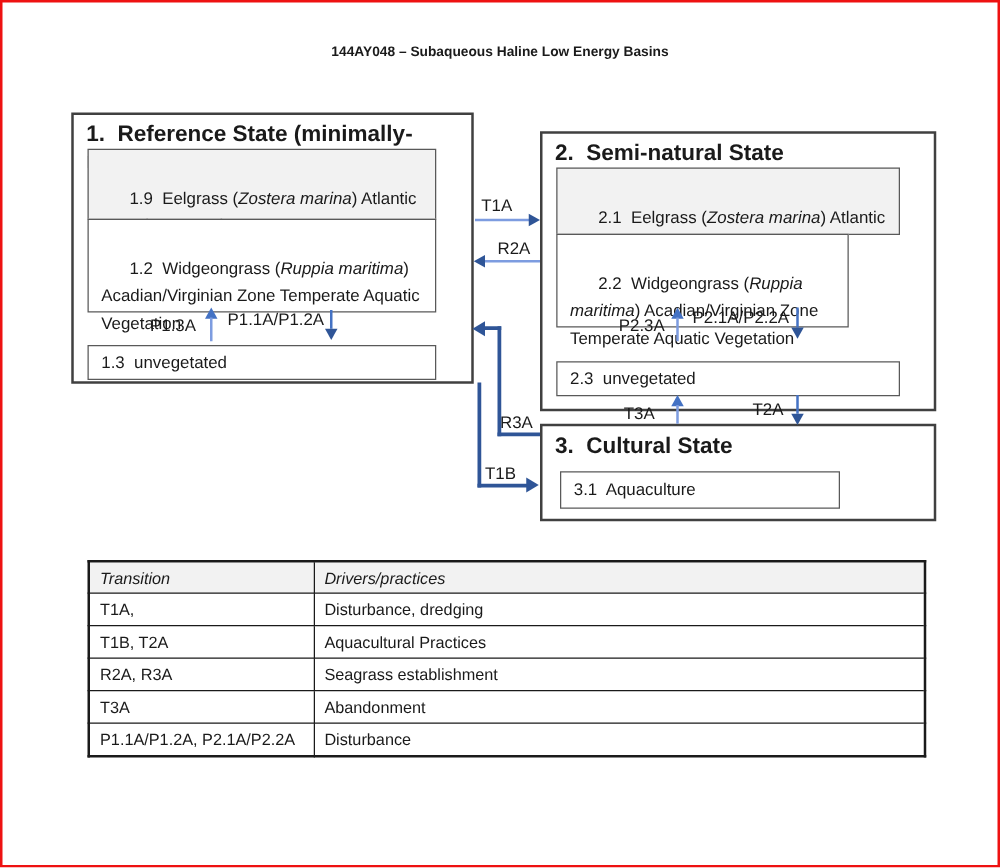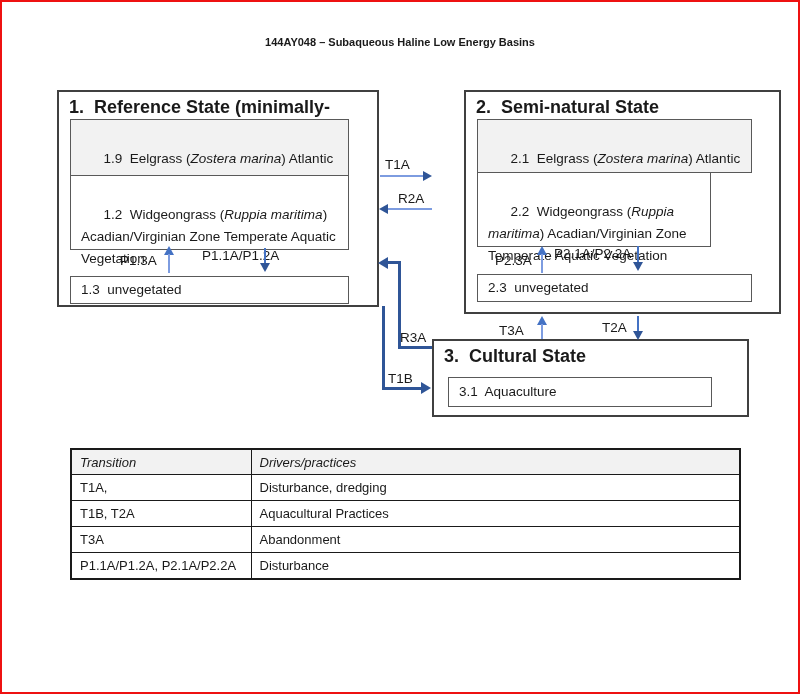--- a/index.html
+++ b/index.html
@@ -74,25 +74,25 @@
 
     <div class="community oneline" style="left:11px;top:184px;width:279px;height:28px;">
       <span>1.3  unvegetated</span>
     </div>
   </div>
 
   <div class="lbl" style="left:118px;top:251px;">P1.3A</div>
   <div class="tri tri-up" style="left:162px;top:244px;"></div>
   <div class="vline light" style="left:166px;top:252px;width:2px;height:19px;"></div>
 
-  <div class="lbl" style="left:200px;top:246px;">P1.1A/P1.2A</div>
+  <div class="lbl" style="left:180px;top:246px;">P1.1A/P1.2A</div>
   <div class="vline mid" style="left:262px;top:246px;width:2px;height:15px;"></div>
   <div class="tri tri-down" style="left:258px;top:261px;"></div>
 
-  <div class="state-box" style="left:430px;top:88px;width:317px;height:224px;margin-left:32px;">
+  <div class="state-box" style="left:430px;top:103px;width:317px;height:224px;">
     <div class="state-header">2.  Semi-natural State</div>
 
     <div class="community shaded" style="left:11px;top:27px;width:275px;height:54px;">
       <span><span>2.1  Eelgrass (</span><span class="sp">Zostera marina</span><span>) Atlantic Aquatic Vegetation</span></span>
     </div>
 
     <div class="community" style="left:11px;top:80px;width:234px;height:75px;">
       <span><span>2.2  Widgeongrass (</span><span class="sp">Ruppia maritima</span><span>) Acadian/Virginian Zone Temperate Aquatic Vegetation</span></span>
     </div>
 
@@ -104,21 +104,21 @@
   <div class="lbl" style="left:493px;top:251px;">P2.3A</div>
   <div class="tri tri-up" style="left:535px;top:244px;"></div>
   <div class="vline light" style="left:539px;top:252px;width:2px;height:19px;"></div>
 
   <div class="lbl" style="left:552px;top:244px;">P2.1A/P2.2A</div>
   <div class="vline mid" style="left:635px;top:244px;width:2px;height:16px;"></div>
   <div class="tri tri-down" style="left:631px;top:260px;"></div>
 
   <div class="state-box" style="left:430px;top:337px;width:317px;height:78px;">
     <div class="state-header">3.  Cultural State</div>
-    <div class="community oneline" style="left:14px;top:36px;width:264px;height:30px;">
+    <div class="community oneline" style="left:14px;top:36px;width:224px;height:30px;">
       <span>3.1  Aquaculture</span>
     </div>
   </div>
 
   <div class="lbl" style="left:383px;top:155px;">T1A</div>
   <div class="hline light" style="left:378px;top:173px;width:45px;height:2px;"></div>
   <div class="tri tri-right" style="left:421px;top:169px;"></div>
 
   <div class="lbl" style="left:396px;top:189px;">R2A</div>
   <div class="hline light" style="left:385px;top:206px;width:45px;height:2px;"></div>
@@ -155,20 +155,24 @@
     </tr>
     <tr>
       <td>T1A,</td>
       <td>Disturbance, dredging</td>
     </tr>
     <tr>
       <td>T1B, T2A</td>
       <td>Aquacultural Practices</td>
     </tr>
     <tr>
+      <td>R2A, R3A</td>
+      <td>Seagrass establishment</td>
+    </tr>
+    <tr>
       <td>T3A</td>
       <td>Abandonment</td>
     </tr>
     <tr>
       <td>P1.1A/P1.2A, P2.1A/P2.2A</td>
       <td>Disturbance</td>
     </tr>
   </tbody>
     </table>
 

